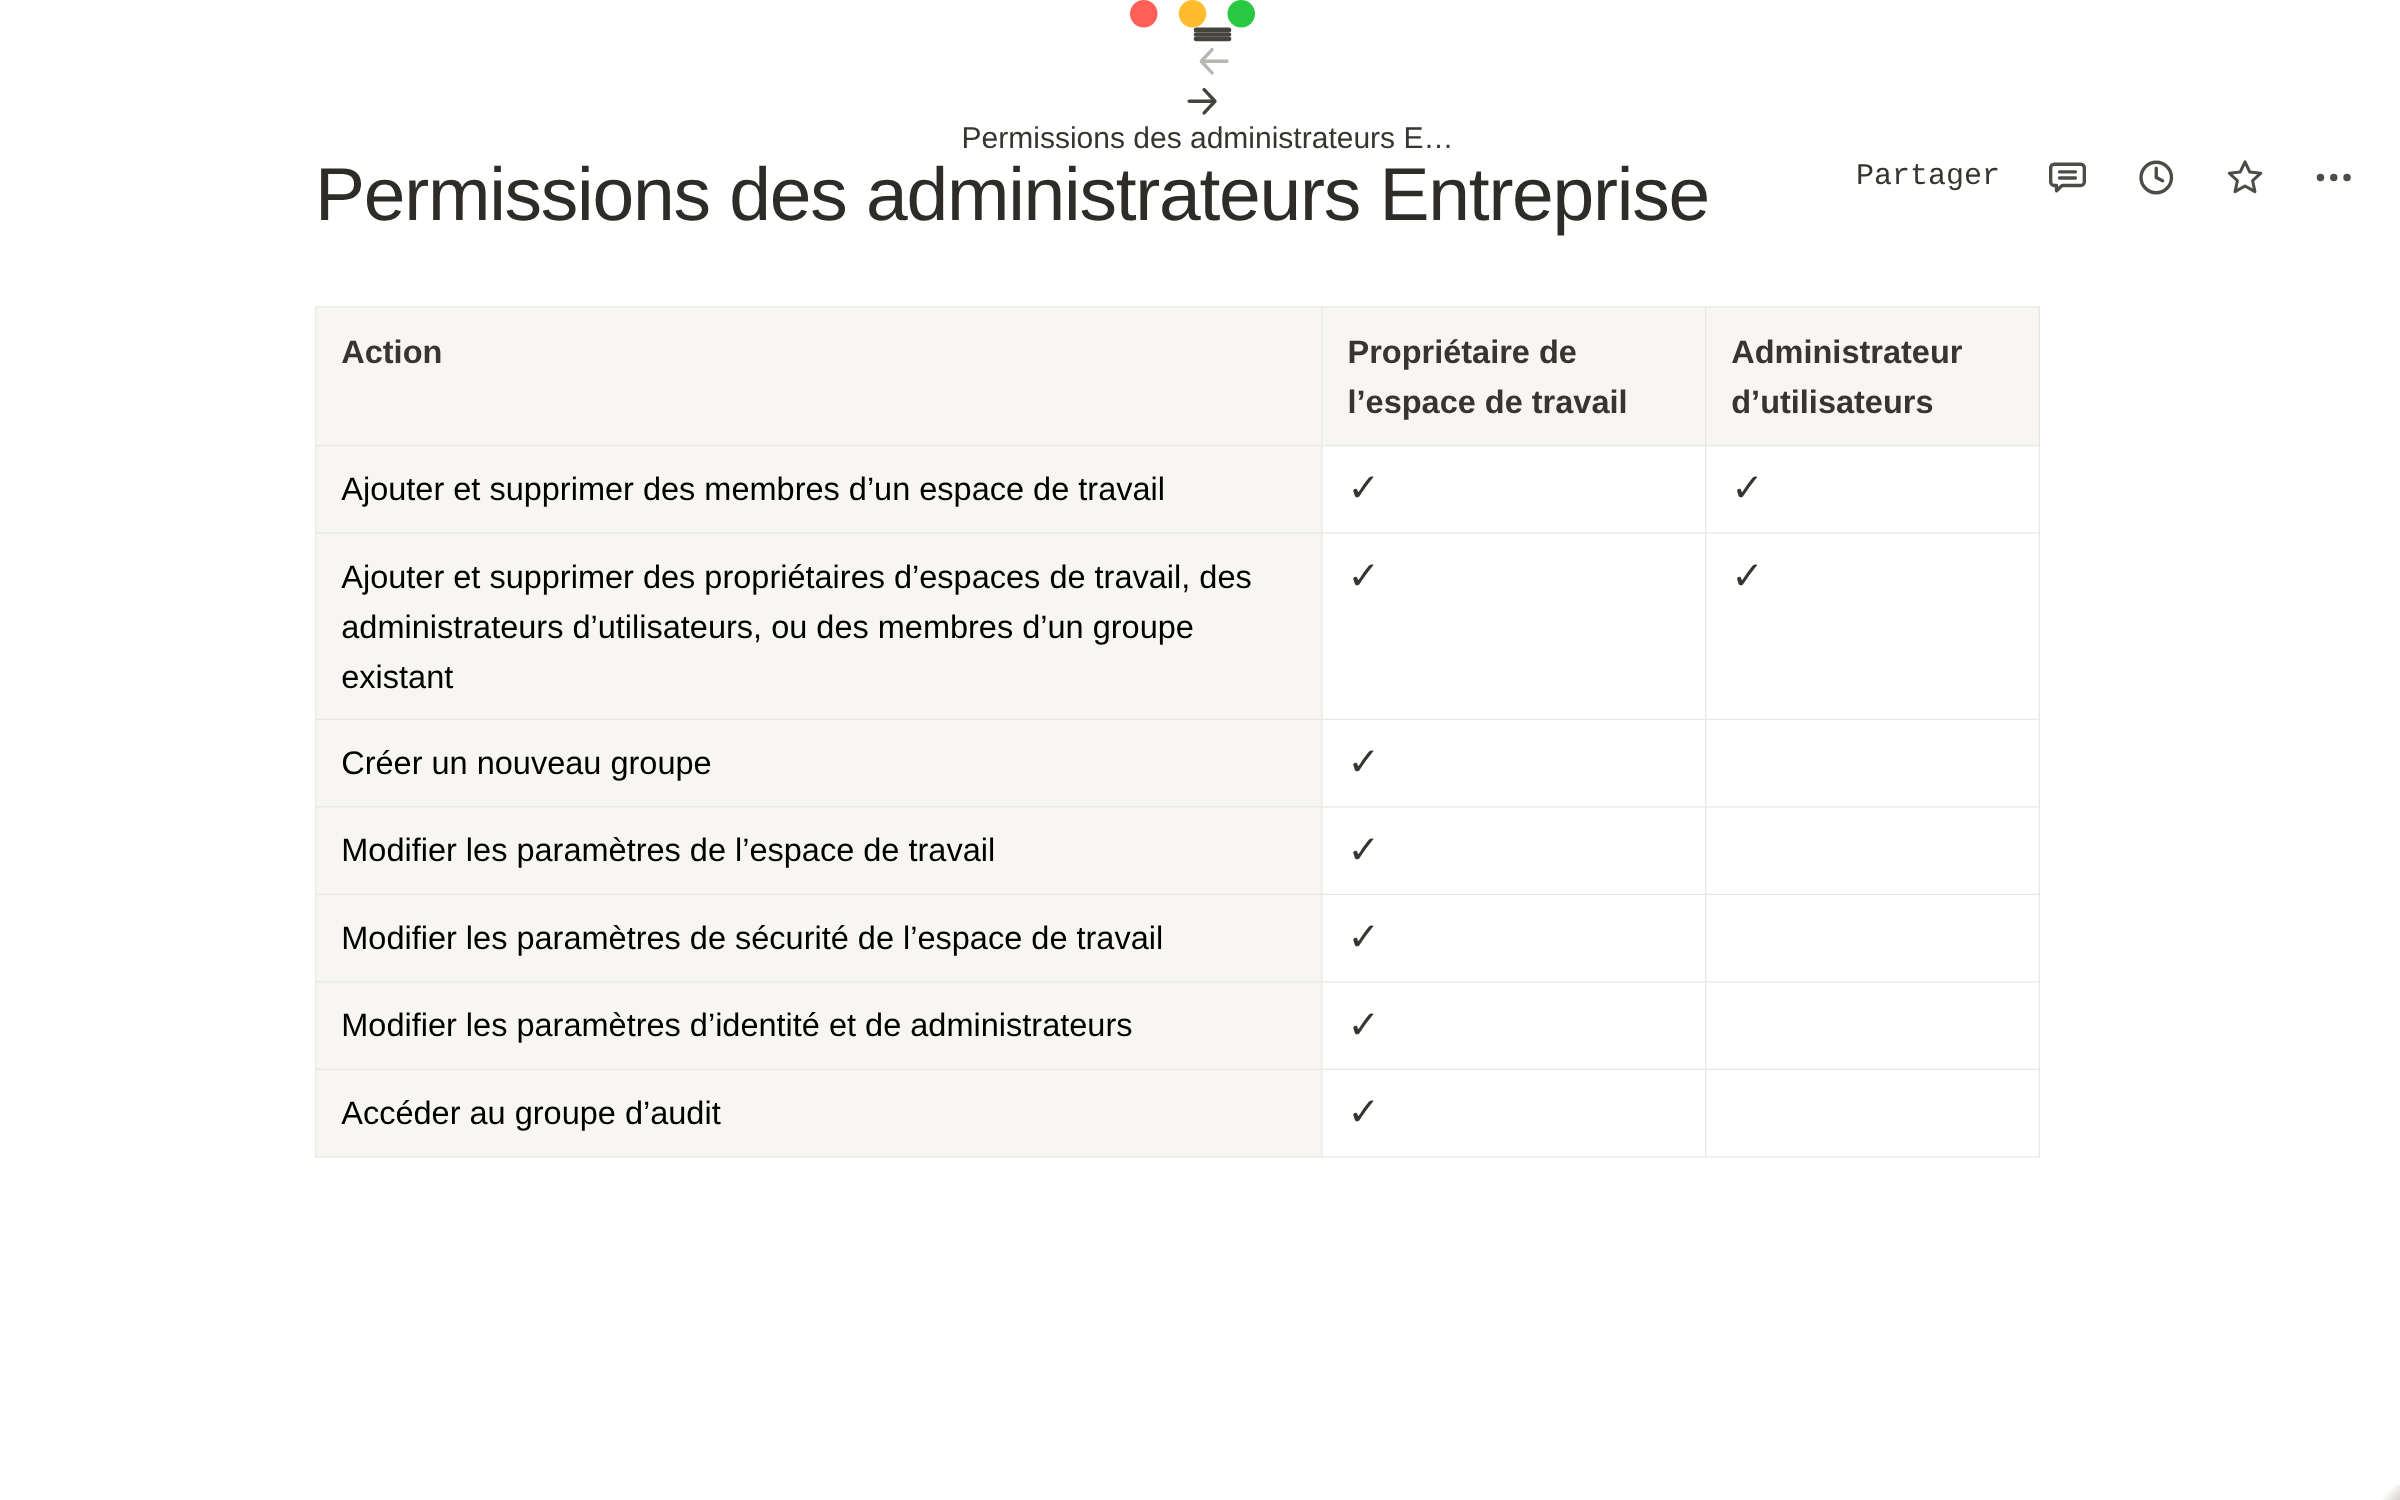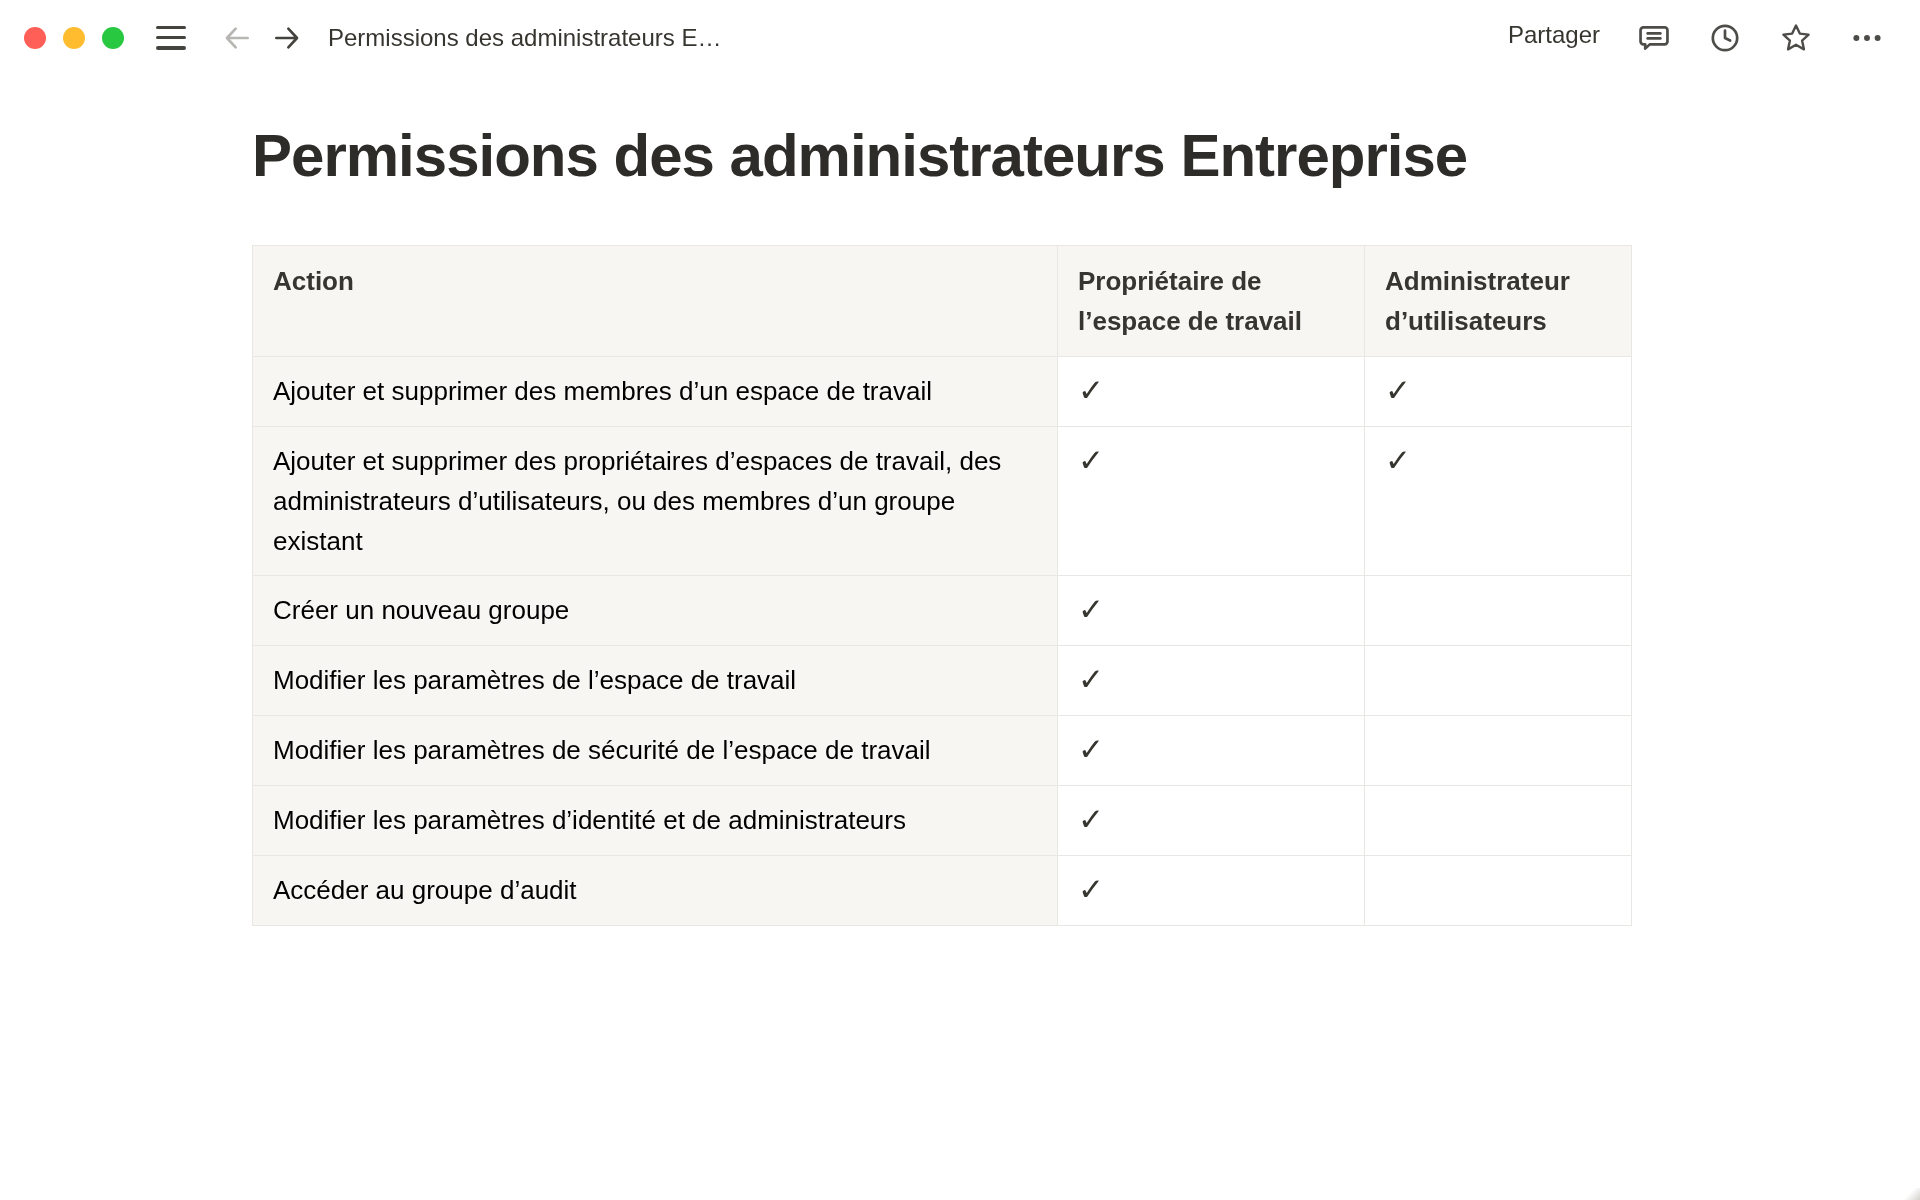--- a/index.html
+++ b/index.html
@@ -12,20 +12,21 @@
     overflow: hidden;
   }
 
   
   .topbar {
     height: 75px;
     display: flex;
     align-items: center;
     padding: 0 36px 0 24px;
     background: #ffffff;
+    flex-direction: column;
   }
   .lights { display: flex; align-items: center; gap: 17px; }
   .light { width: 22px; height: 22px; border-radius: 50%; }
 
   .hamburger {
     margin-left: 32px;
     width: 30px; height: 24px;
     display: flex; flex-direction: column; justify-content: space-between;
     cursor: pointer;
   }
@@ -38,22 +39,23 @@
     margin-left: 24px;
     font-size: 24px;
     font-weight: 500;
     color: #37352f;
     white-space: nowrap;
   }
 
   .topbar-right {
     margin-left: auto;
     display: flex;
-    align-items: flex-start;
+    align-items: center;
     gap: 37px;
+    font-family: Liberation Mono, monospace;
   }
   .share-btn {
     font-size: 24px;
     color: #37352f;
     background: none; border: none;
     font-family: inherit;
     padding: 0;
     cursor: pointer;
   }
   .icon-btn { width: 34px; height: 34px; display: flex; align-items: center; justify-content: center; cursor: pointer; }
@@ -61,21 +63,21 @@
   
   .content {
     margin-left: 252px;
     width: 1379px;
   }
   h1.page-title {
     margin: 0;
     padding-top: 42px;
     font-size: 60px;
     line-height: 78px;
-    font-weight: 700;
+    font-weight: 400;
     letter-spacing: -1px;
     color: #2e2c28;
   }
 
   table.perm-table {
     margin-top: 50px;
     width: 1379px;
     border-collapse: collapse;
     table-layout: fixed;
     font-size: 26px;

